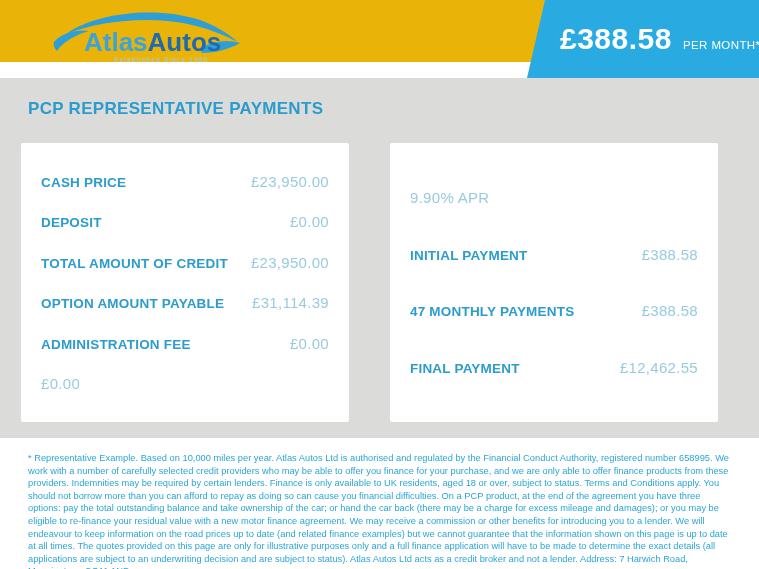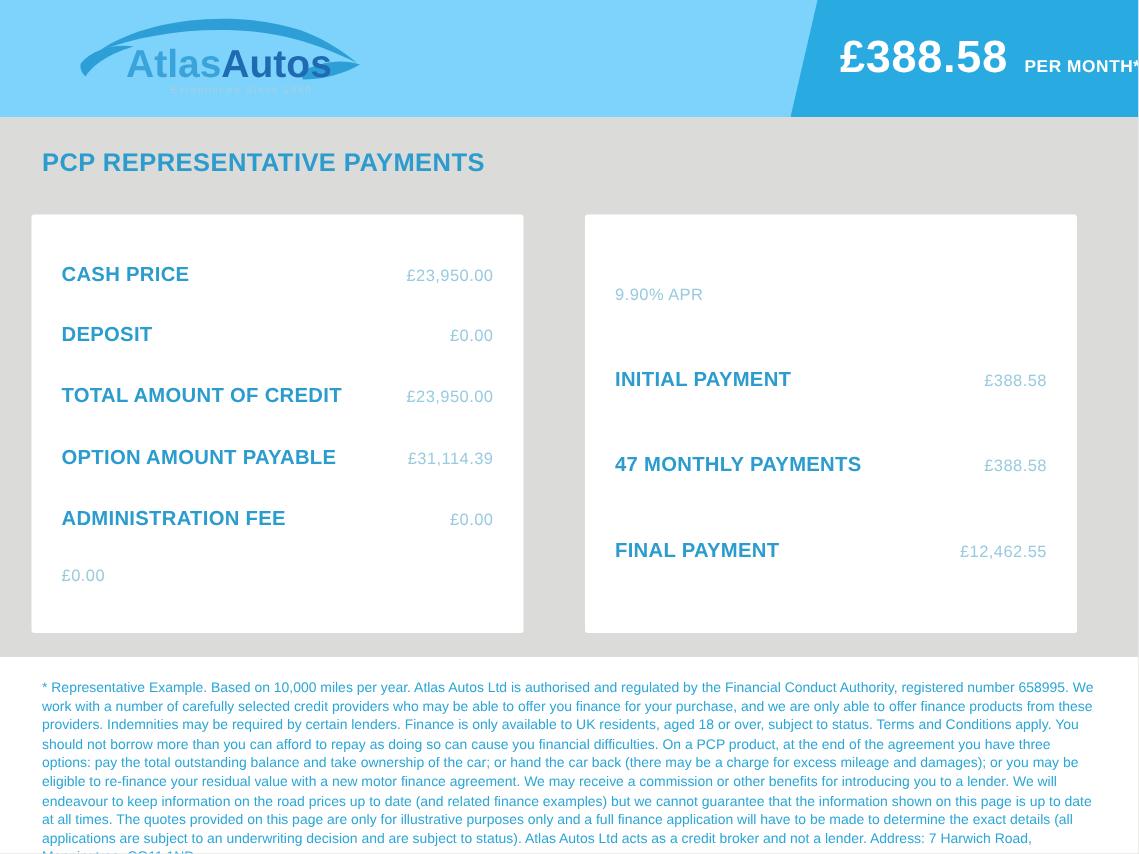--- a/index.html
+++ b/index.html
@@ -6,40 +6,40 @@
   html, body { width: 759px; height: 569px; }
   body {
     font-family: "Liberation Sans", sans-serif;
     background: #ffffff;
     position: relative;
     overflow: hidden;
   }
 
   
   .header {
-    position: absolute; left: 0; top: 0; width: 759px; height: 78px;
-    background: #7dd3fc;
+    position: absolute; left: 0; top: 0; width: 759px; height: 62px;
+    background: #eab308;
   }
   .logo {
     position: absolute; left: 52px; top: 8px; width: 195px; height: 62px;
   }
   .banner {
     position: absolute; right: 0; top: 0; width: 232px; height: 78px;
     background: #29abe2;
     clip-path: polygon(18px 0, 100% 0, 100% 100%, 0 100%);
     display: flex; align-items: center;
   }
   .banner-inner {
     display: flex; align-items: baseline; padding-left: 33px; white-space: nowrap;
   }
   .banner-price {
     color: #ffffff; font-size: 30px; font-weight: bold; letter-spacing: 0.5px;
   }
   .banner-period {
-    color: #ffffff; font-size: 11.5px; font-weight: bold; margin-left: 11px; letter-spacing: 0.4px;
+    color: #ffffff; font-size: 11.5px; font-weight: normal; margin-left: 11px; letter-spacing: 0.4px;
   }
 
   
   .band {
     position: absolute; left: 0; top: 78px; width: 759px; height: 360px;
     background: #dbdbd9;
   }
   .page-title {
     position: absolute; left: 28px; top: 99px;
     color: #2b9ccd; font-size: 17px; font-weight: bold; letter-spacing: 0.3px;
@@ -55,21 +55,21 @@
   .card.left  { left: 21px; }
   .card.right { left: 390px; }
   .row {
     display: flex; justify-content: space-between; align-items: baseline;
   }
   .row .label {
     color: #2b9ccd; font-size: 13.5px; font-weight: bold; letter-spacing: 0.2px;
     white-space: nowrap;
   }
   .row .value {
-    color: #99cbdf; font-size: 11px; font-weight: 500; letter-spacing: 0.3px;
+    color: #99cbdf; font-size: 15px; font-weight: 500; letter-spacing: 0.3px;
     white-space: nowrap; text-align: right;
   }
 
   
   .disclaimer {
     position: absolute; left: 28px; top: 452px; width: 706px;
     color: #2ba6d6; font-size: 9.3px; line-height: 12.6px; font-weight: 400;
   }
 </style>
 </head>

